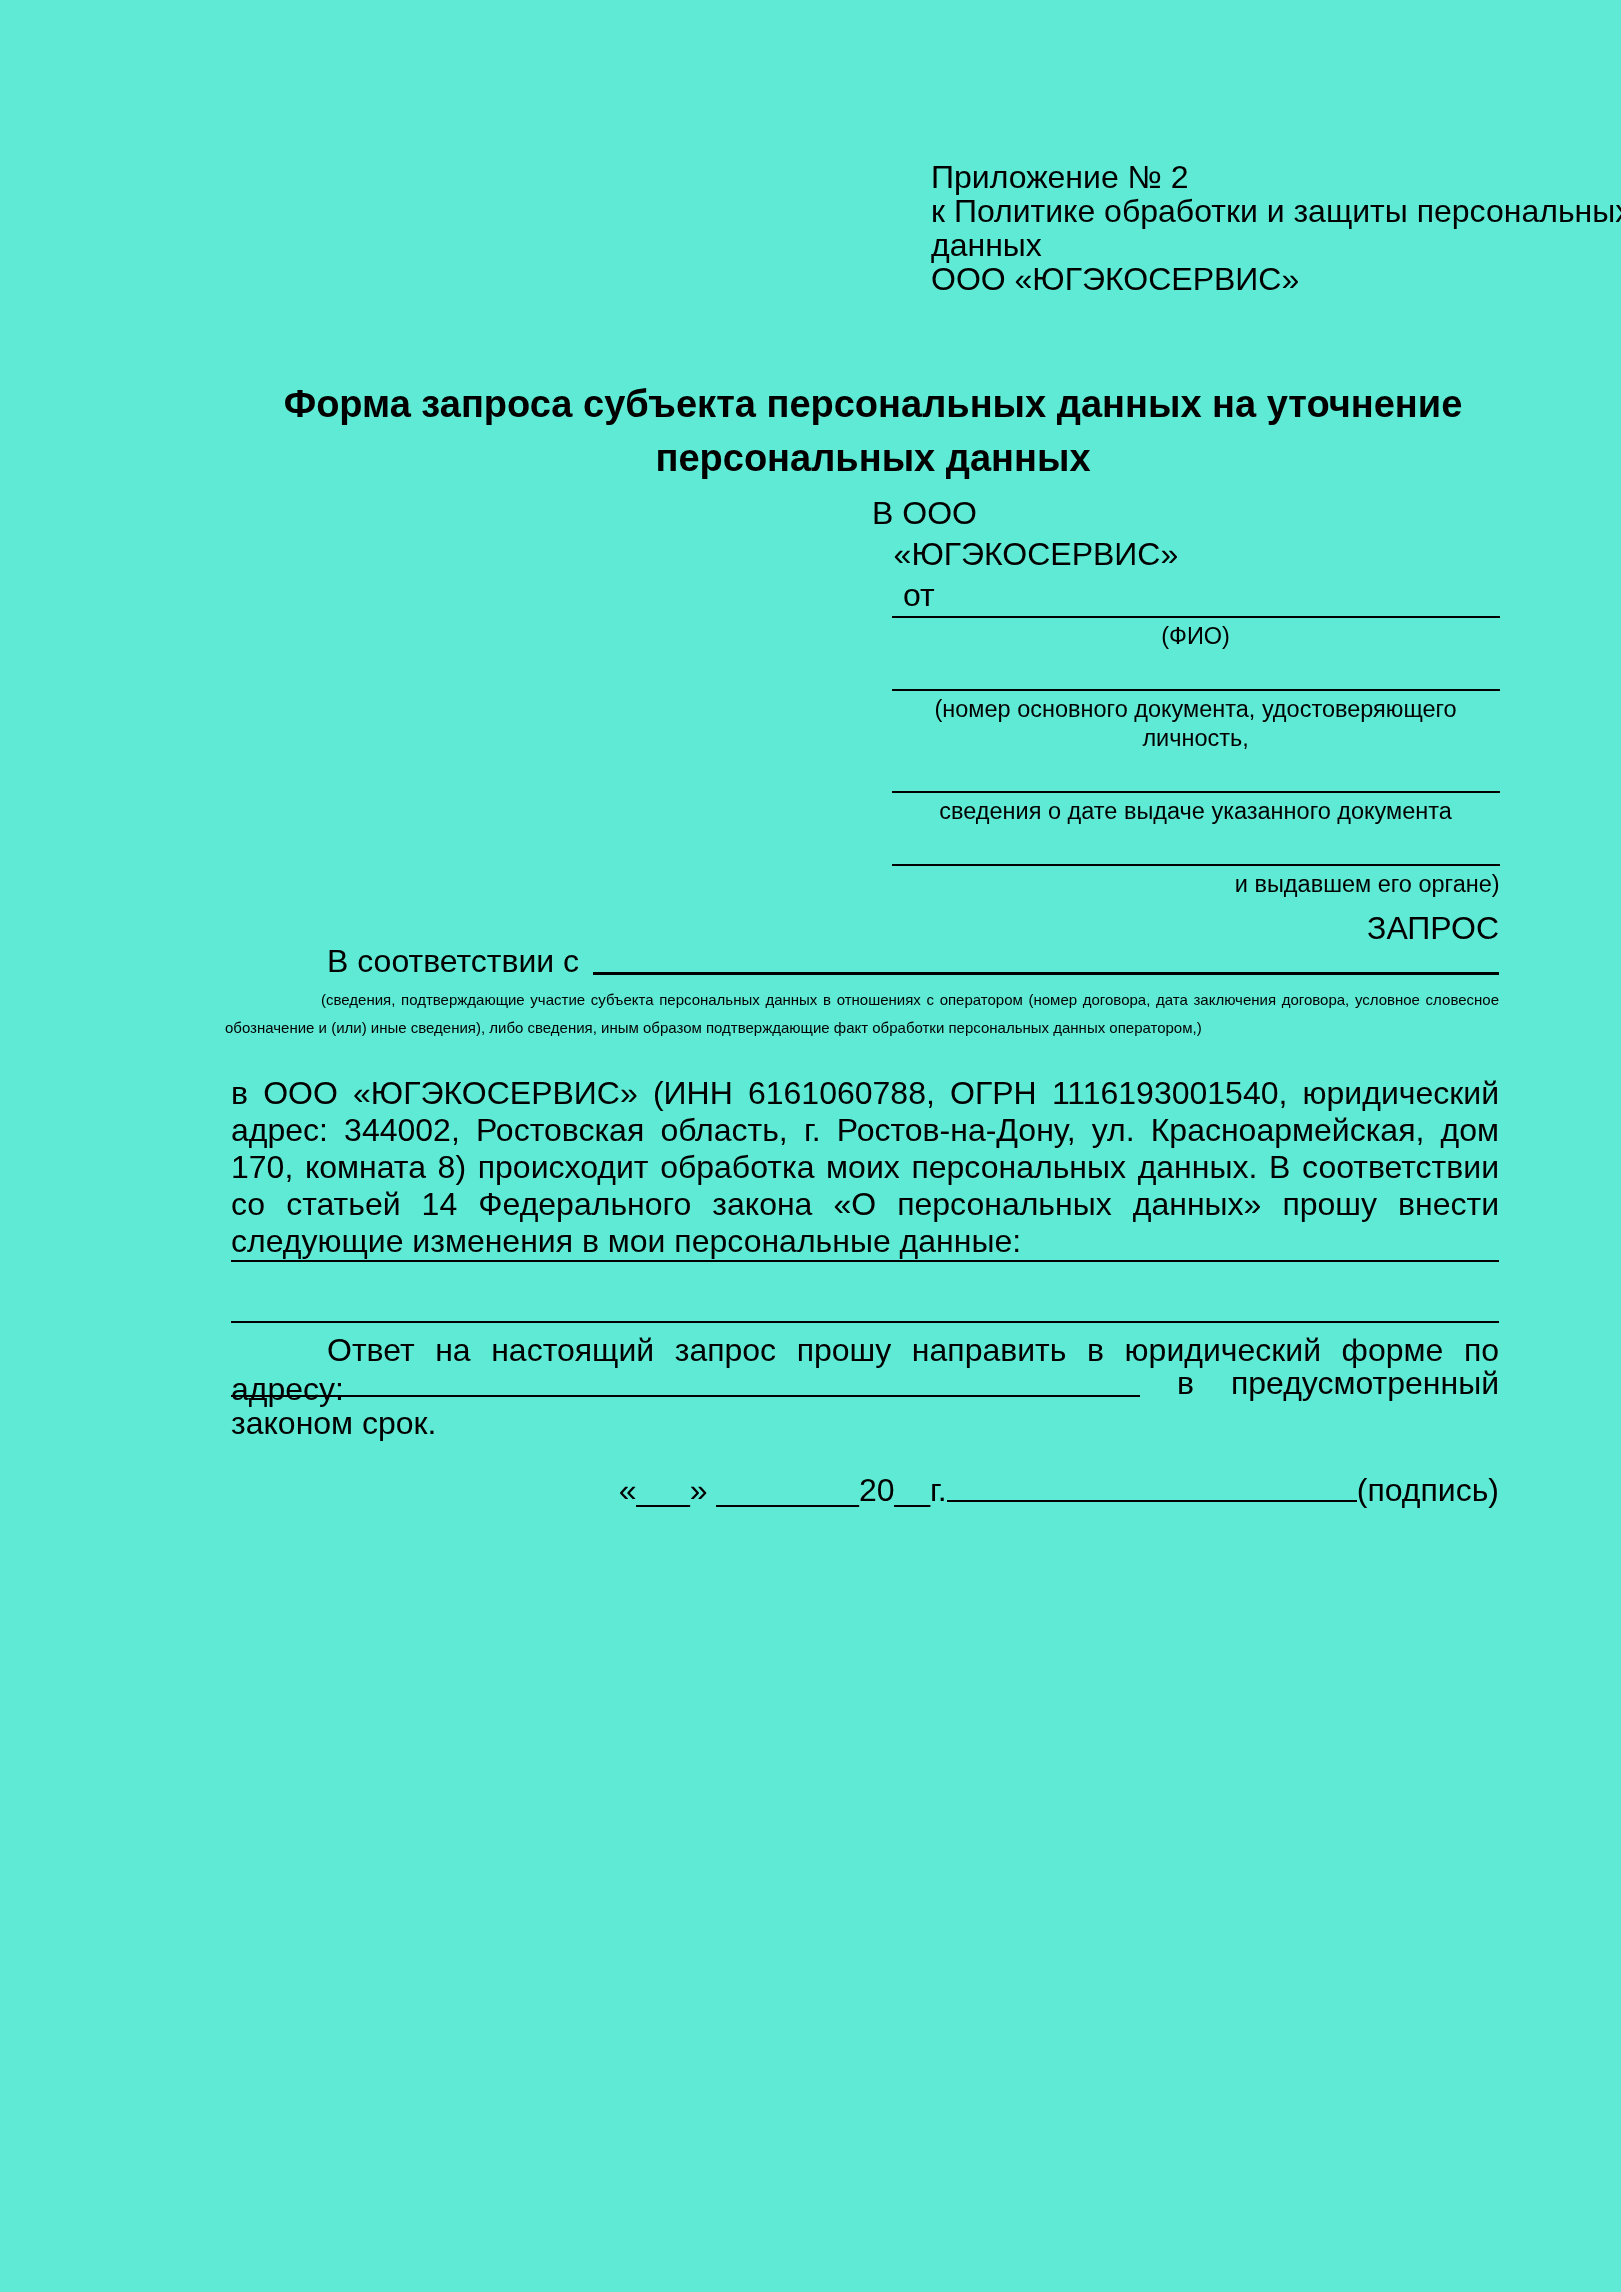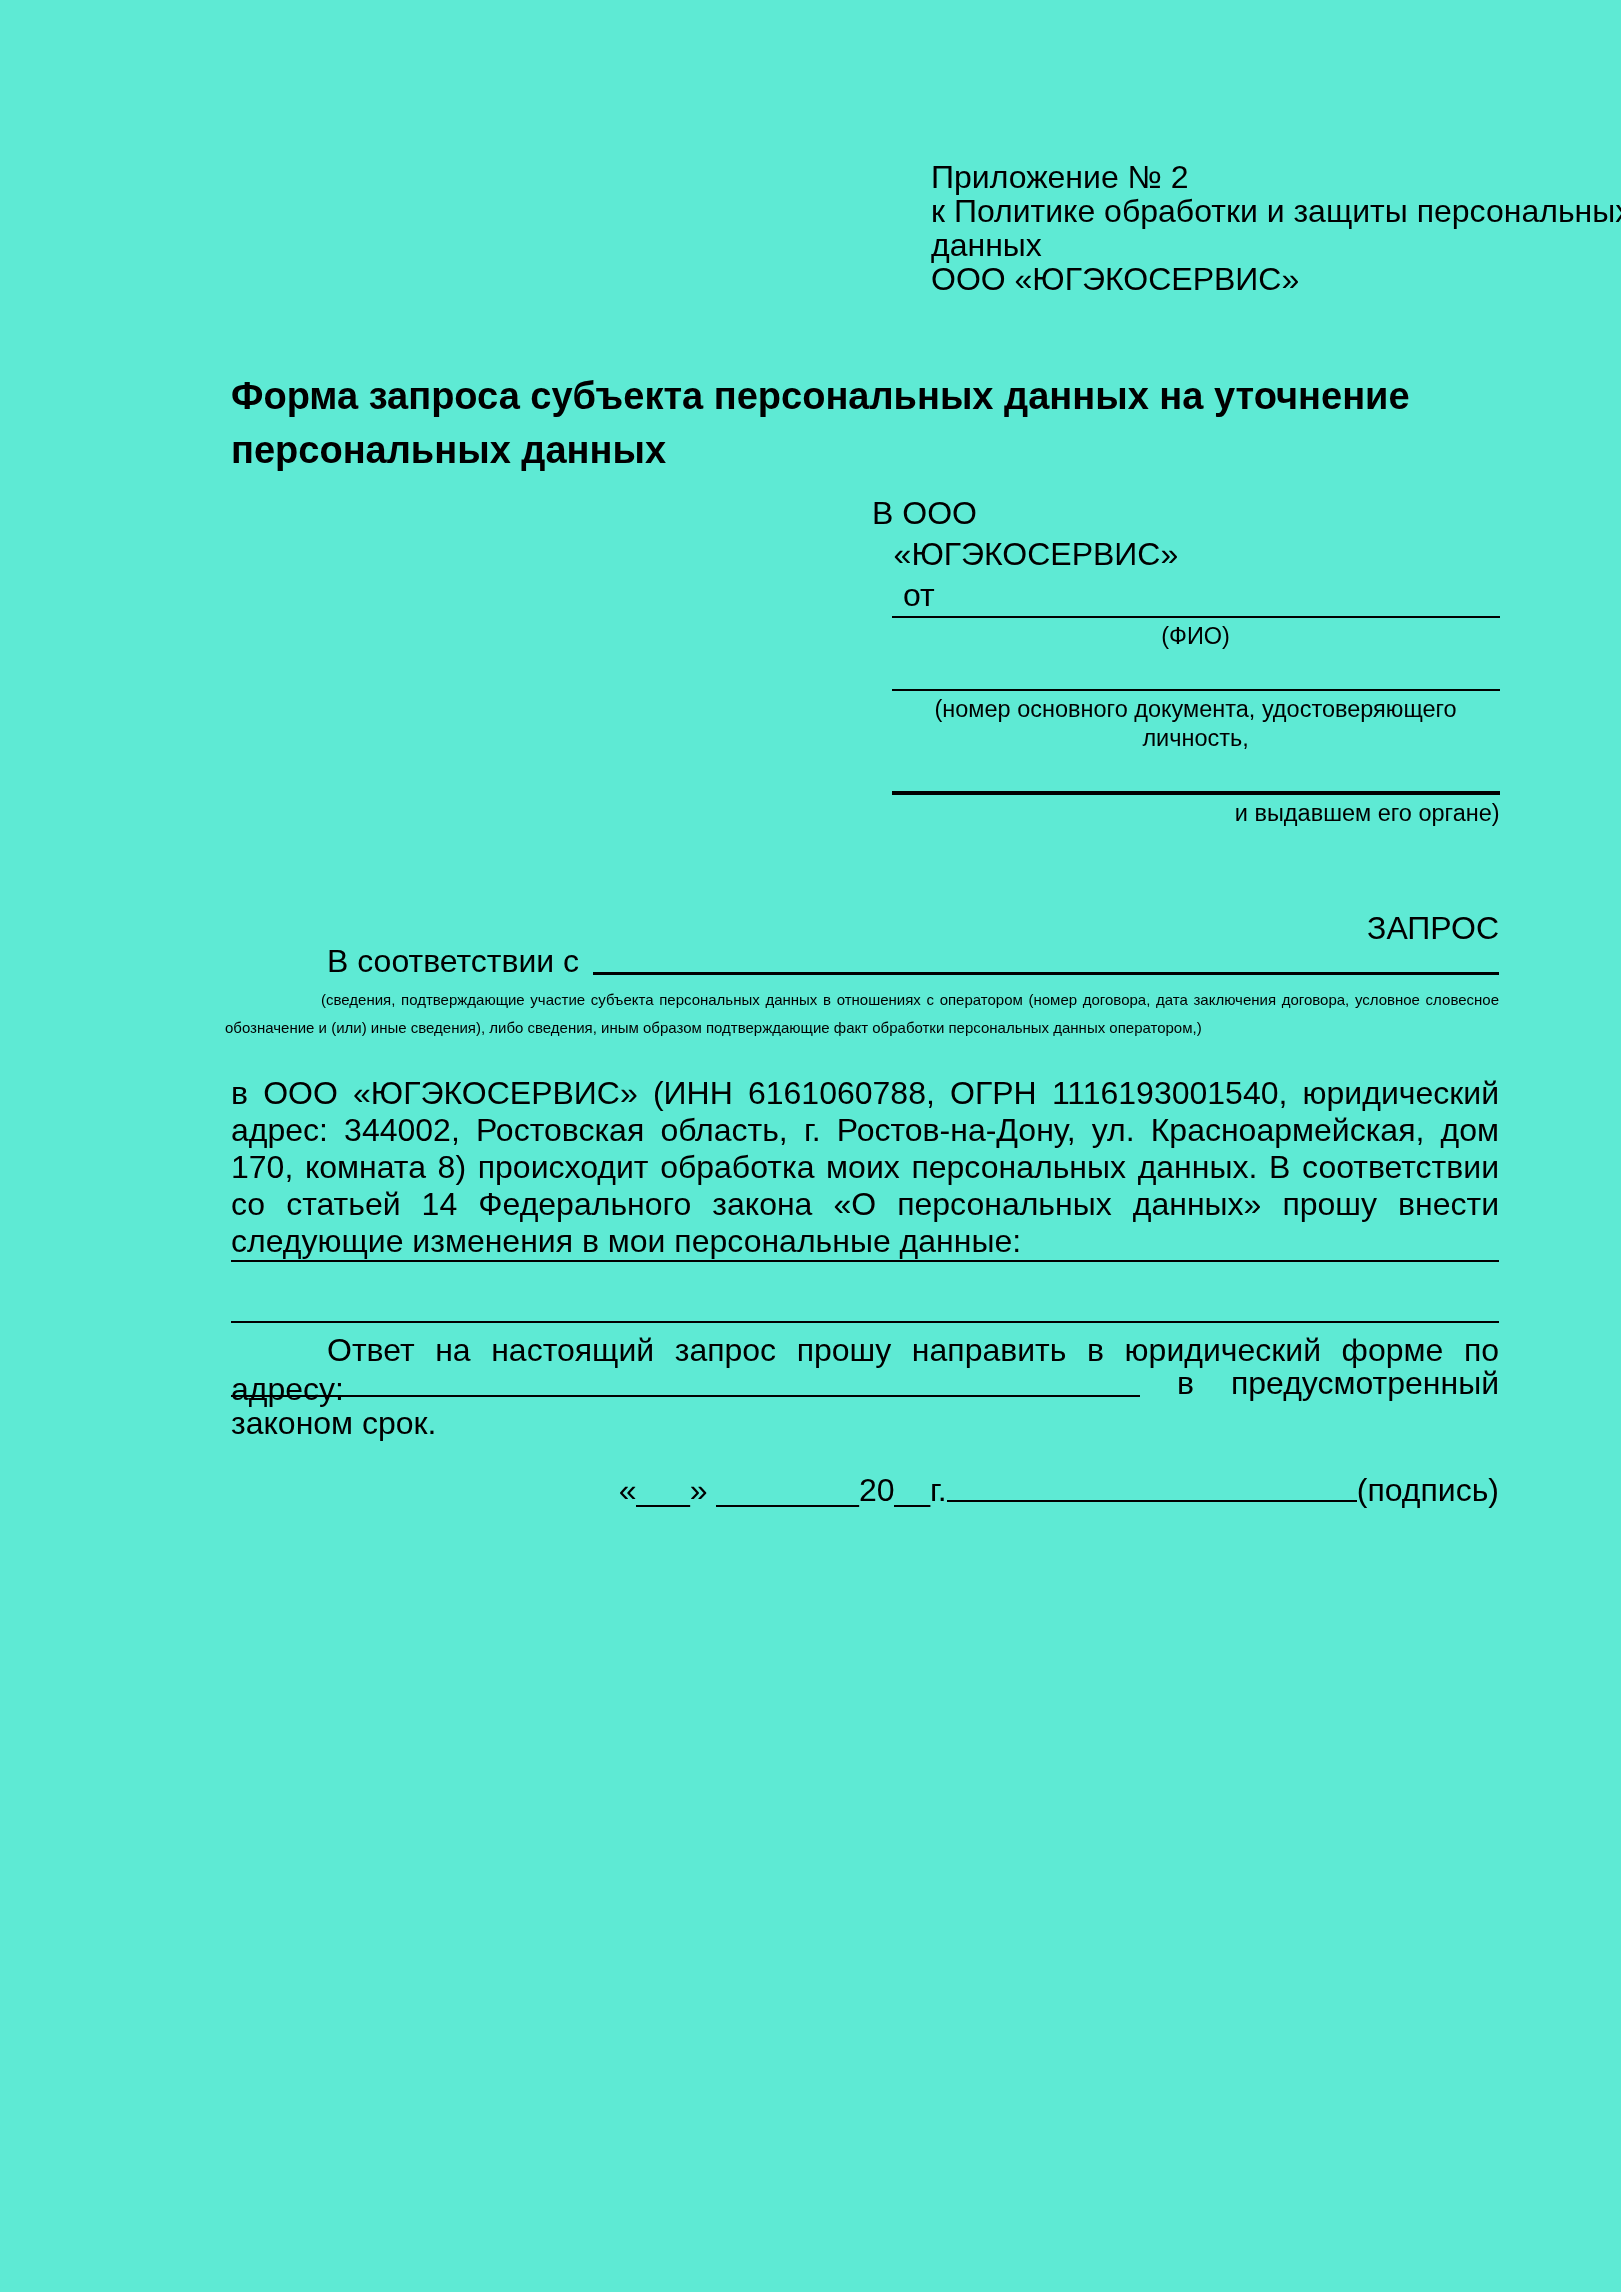--- a/index.html
+++ b/index.html
@@ -11,22 +11,22 @@
     background:#5eead4;
     color:#000000;
     font-family:Liberation Sans, sans-serif;
     font-size:32px;
     overflow:hidden;
   }
   
   .annex{position:absolute;left:931px;top:160px;line-height:34px;white-space:nowrap;}
   
   .title{
-    position:absolute;left:231px;top:369px;width:1268px;margin:0;
-    text-align:left;font-size:38px;font-weight:bold;line-height:54px;
+    position:absolute;left:231px;top:369px;width:1268px;margin:8px;
+    text-align:center;font-size:38px;font-weight:bold;line-height:54px;
   }
   
   .addressee{position:absolute;left:872px;top:493px;width:627px;line-height:41px;}
   .addressee .to2{margin-left:21.6px;}
   .addressee .from{margin-left:31px;}
   .addressee .blanks{margin-left:19.6px;width:608px;}
   .bline{border-bottom:2.9px solid #000;display:block;height:0;}
   .blank-group .bcap{
     font-size:23.5px;line-height:29px;text-align:center;
     margin-top:3.9px;margin-bottom:38px;
@@ -96,20 +96,21 @@
       <div class="blank-group">
         <span class="bline"></span>
         <div class="bcap">(ФИО)</div>
       </div>
       <div class="blank-group">
         <span class="bline"></span>
         <div class="bcap">(номер основного документа, удостоверяющего личность,</div>
       </div>
       <div class="blank-group">
         <span class="bline"></span>
+        <div class="bcap">сведения о дате выдаче указанного документа</div>
       </div>
       <div class="blank-group">
         <span class="bline"></span>
         <div class="bcap">и выдавшем его органе)</div>
       </div>
     </div>
   </div>
 
   <div class="req-heading">ЗАПРОС</div>
 

